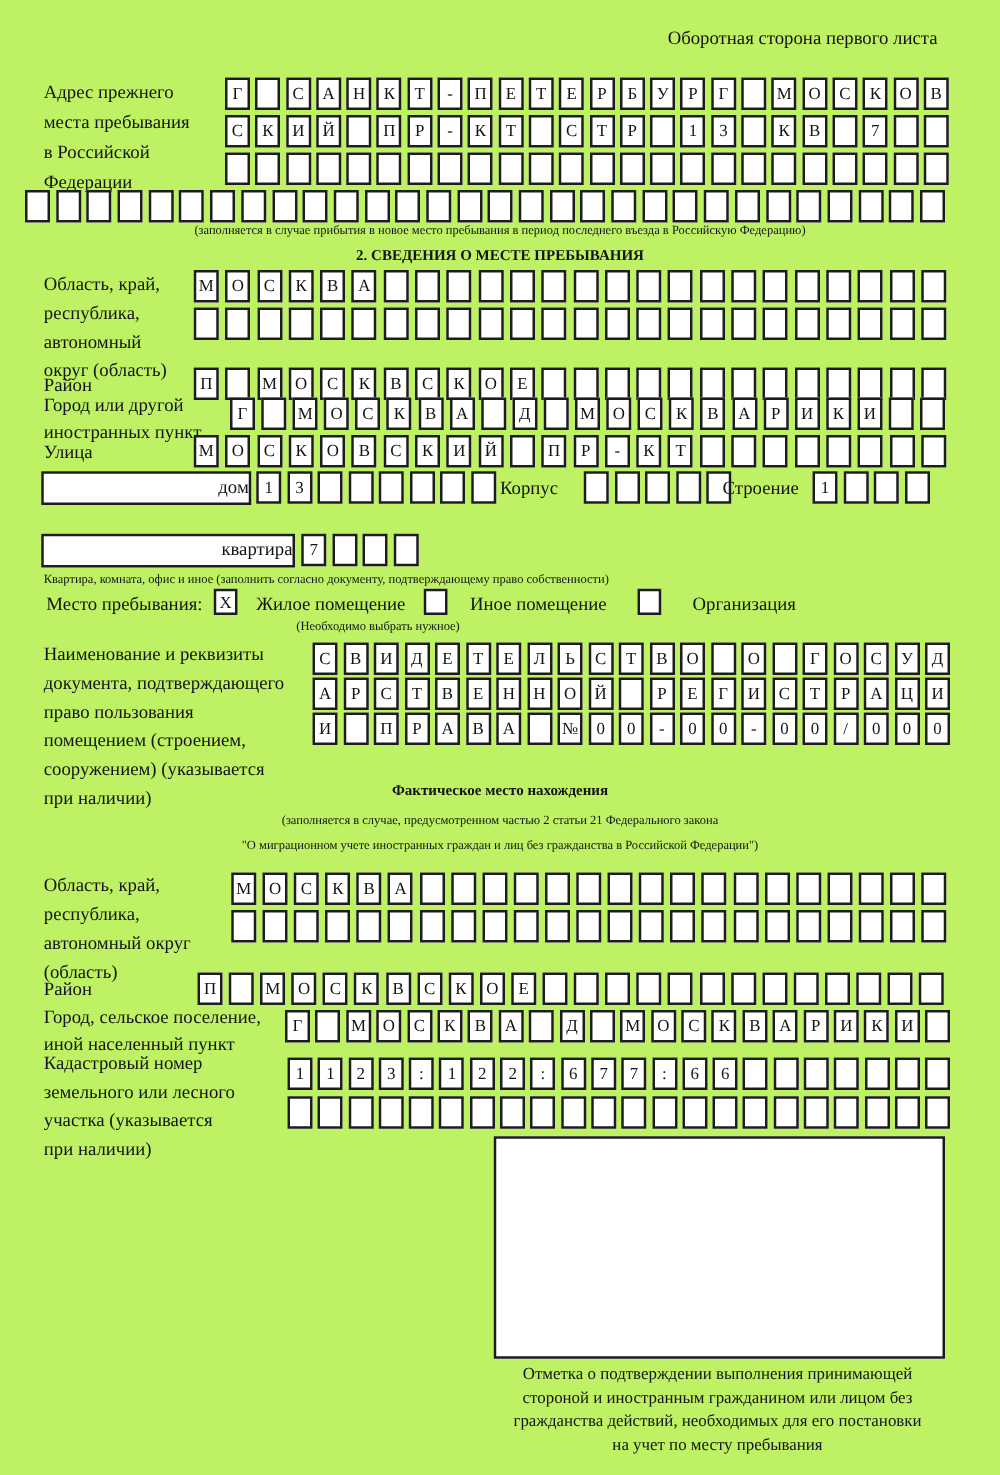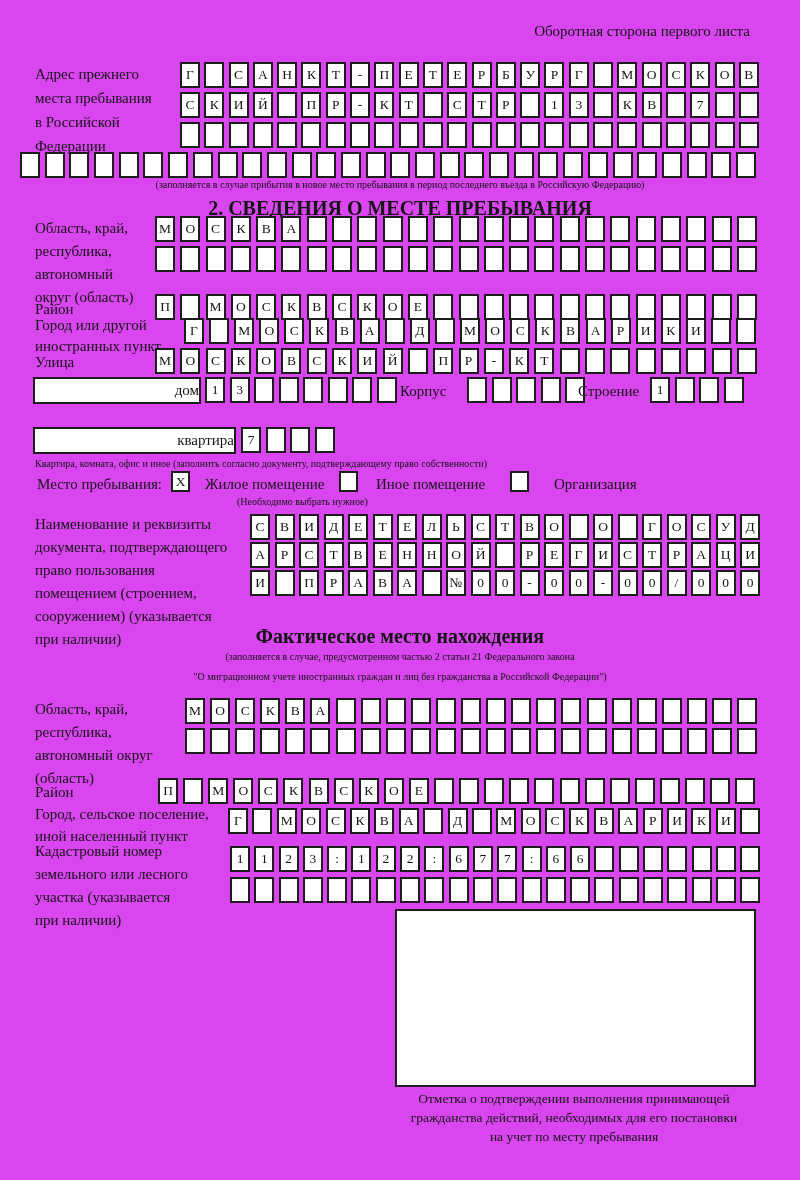--- a/index.html
+++ b/index.html
@@ -1,23 +1,23 @@
 <!DOCTYPE html>
 <html><head>
 <meta charset="utf-8">
 <style>
   html,body{margin:0;padding:0;background:#ffffff;}
-  .page{position:relative;width:800px;height:1180px;background:#d946ef;
+  .page{position:relative;width:800px;height:1180px;background:#bef264;
         font-family:"Liberation Serif","DejaVu Serif",serif;color:#141414;overflow:hidden;}
   .abs{position:absolute;}
   .lbl{font-size:15px;line-height:23px;}
   .lbl24 div{line-height:24px;}
   .note{font-size:10px;}
   .center{left:0;right:0;text-align:center;}
-  .h{font-weight:bold;font-size:20px;}
+  .h{font-weight:bold;font-size:12px;}
   .cellrow{position:absolute;display:flex;}
   .cell{flex:0 0 20px;height:26px;box-sizing:border-box;border:2px solid #1d1d1d;
         display:flex;align-items:center;justify-content:center;
         font-size:13.5px;background:#fff;}
   .bigbox{position:absolute;box-sizing:border-box;border:2px solid #1d1d1d;height:27px;
         display:flex;align-items:center;justify-content:flex-end;font-size:15px;background:#fff;}
   .chk{position:absolute;width:19px;height:21px;box-sizing:border-box;border:2px solid #1d1d1d;
         text-align:center;font-size:13.5px;line-height:17px;background:#fff;}
   .markbox{position:absolute;left:395px;top:909px;width:357px;height:174px;
         border:2px solid #1d1d1d;background:#fff;}
@@ -592,17 +592,18 @@
       <span class="cell"></span>
       <span class="cell"></span>
       <span class="cell"></span>
       <span class="cell"></span>
       <span class="cell"></span>
     </div>
 
   <div class="markbox"></div>
   <div class="caption">
     <div>Отметка о подтверждении выполнения принимающей</div>
+    <div>стороной и иностранным гражданином или лицом без</div>
     <div>гражданства действий, необходимых для его постановки</div>
     <div>на учет по месту пребывания</div>
   </div>
 
 </div>
 
 </body></html>

